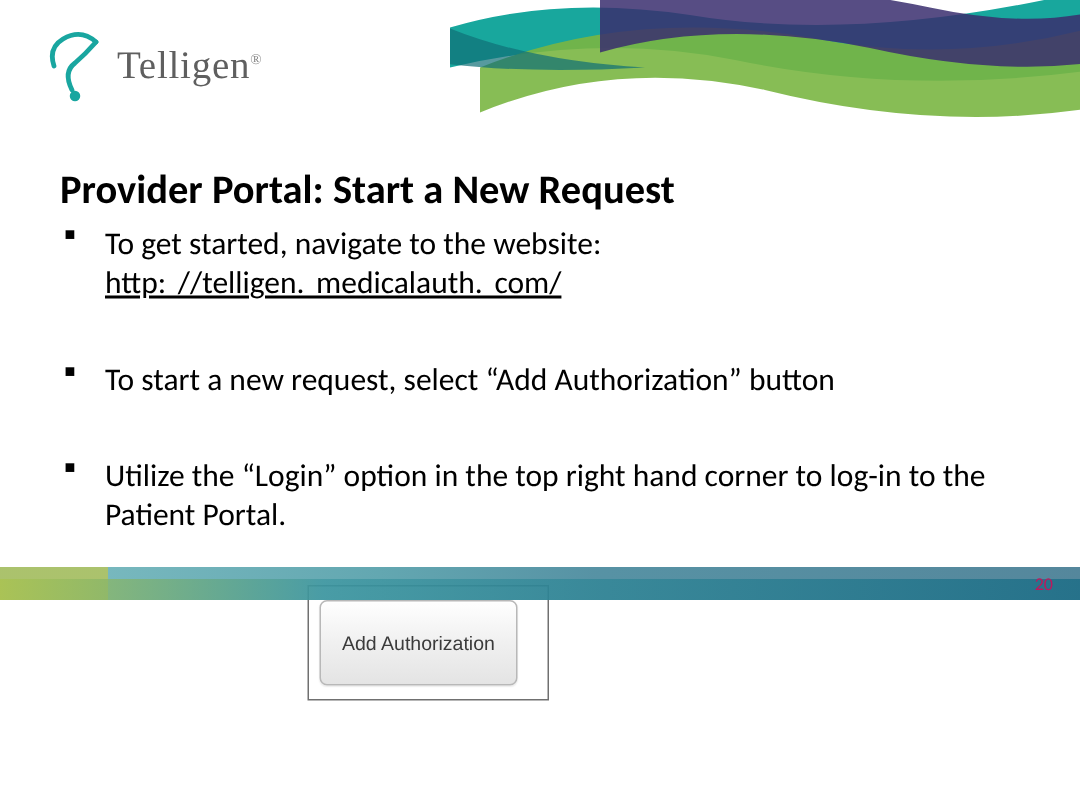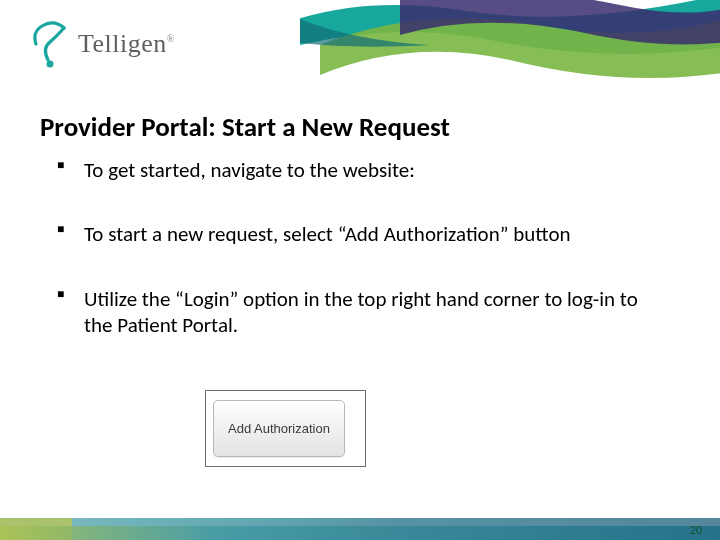--- a/index.html
+++ b/index.html
@@ -7,21 +7,21 @@
     padding: 0;
     width: 720px;
     height: 540px;
     font-family: Calibri, "Segoe UI", Arial, sans-serif;
     background: #fff;
     overflow: hidden;
     position: relative;
   }
   .slide {
     width: 720px;
-    height: 540px;
+    height: 400px;
     position: relative;
     box-sizing: border-box;
   }
 
   
   .ribbon {
     position: absolute;
     top: 0;
     right: 0;
     width: 420px;
@@ -66,21 +66,21 @@
     color: #000;
   }
   .title {
     font-weight: 700;
     font-size: 27px;
     margin: 0 0 6px 0;
   }
   ul.bullets {
     list-style: none;
     padding: 0;
-    margin: 14px;
+    margin: 0;
   }
   ul.bullets > li {
     position: relative;
     padding-left: 30px;
     font-size: 21px;
     line-height: 1.25;
     margin-bottom: 38px;
   }
   ul.bullets > li::before {
     content: "■";
@@ -142,21 +142,21 @@
     height: 14px;
     background: linear-gradient(90deg,
       rgba(170,195,80,0.8) 0%,
       rgba(60,150,160,0.7) 30%,
       rgba(30,110,135,0.85) 100%);
   }
   .page-num {
     position: absolute;
     right: 18px;
     bottom: 3px;
-    color: #14532d;
+    color: #be185d;
     font-size: 12px;
   }
 </style>
 </head>
 <body>
 
 <div class="slide">
 
   <div class="ribbon">
     <svg width="460" height="120" viewBox="0 0 460 120">
@@ -179,20 +179,21 @@
       <span>Telligen</span><span class="logo-r">®</span>
     </span>
   </div>
 
   <div class="content">
     <div class="title">Provider Portal:  Start a New Request</div>
     <ul class="bullets">
       <li>
         <span>To get started, navigate to the website: </span>
         <br>
+        <span class="link">http: //telligen. medicalauth. com/</span>
       </li>
       <li>
         <span>To start a new request, select “Add Authorization” button</span>
       </li>
       <li>
         <span>Utilize the “Login” option in the top right hand corner to log-in to the Patient Portal.</span>
       </li>
     </ul>
   </div>
 

